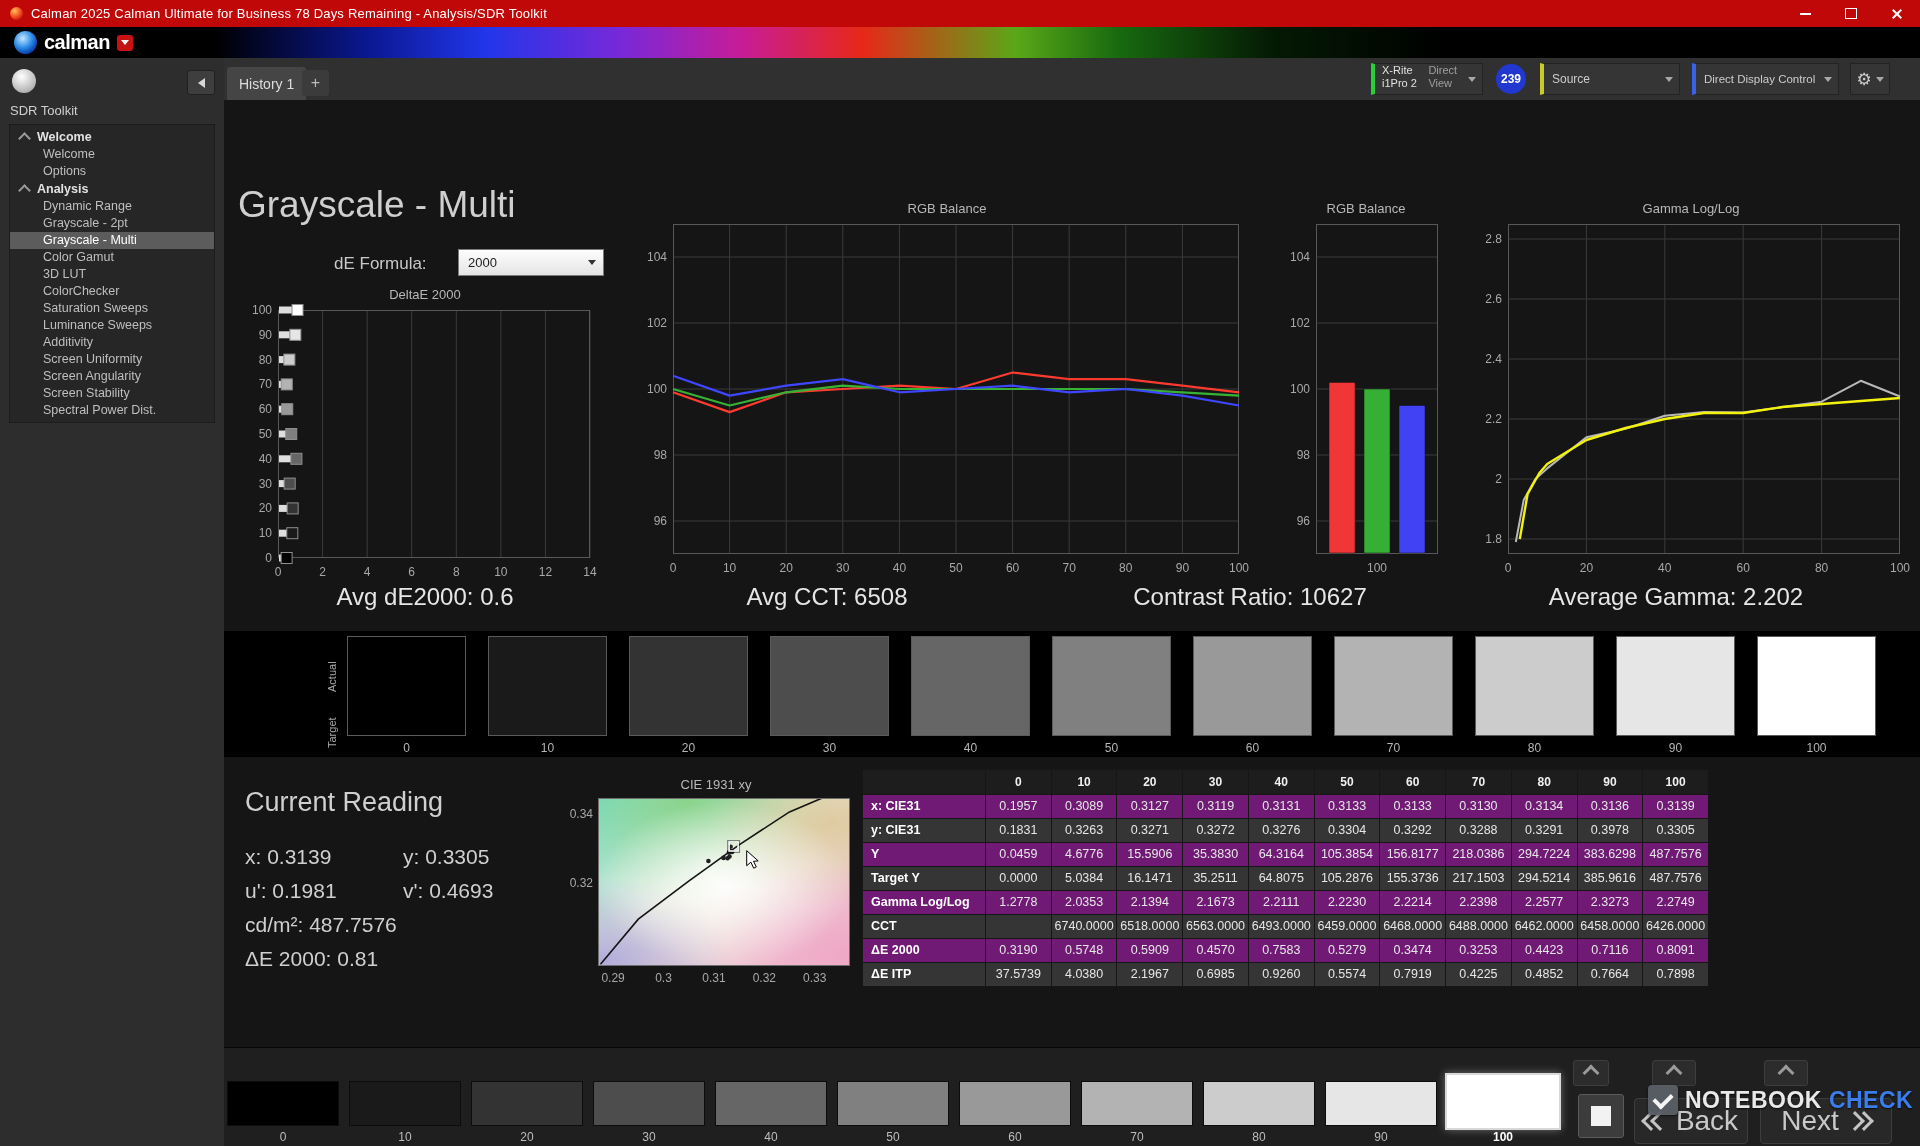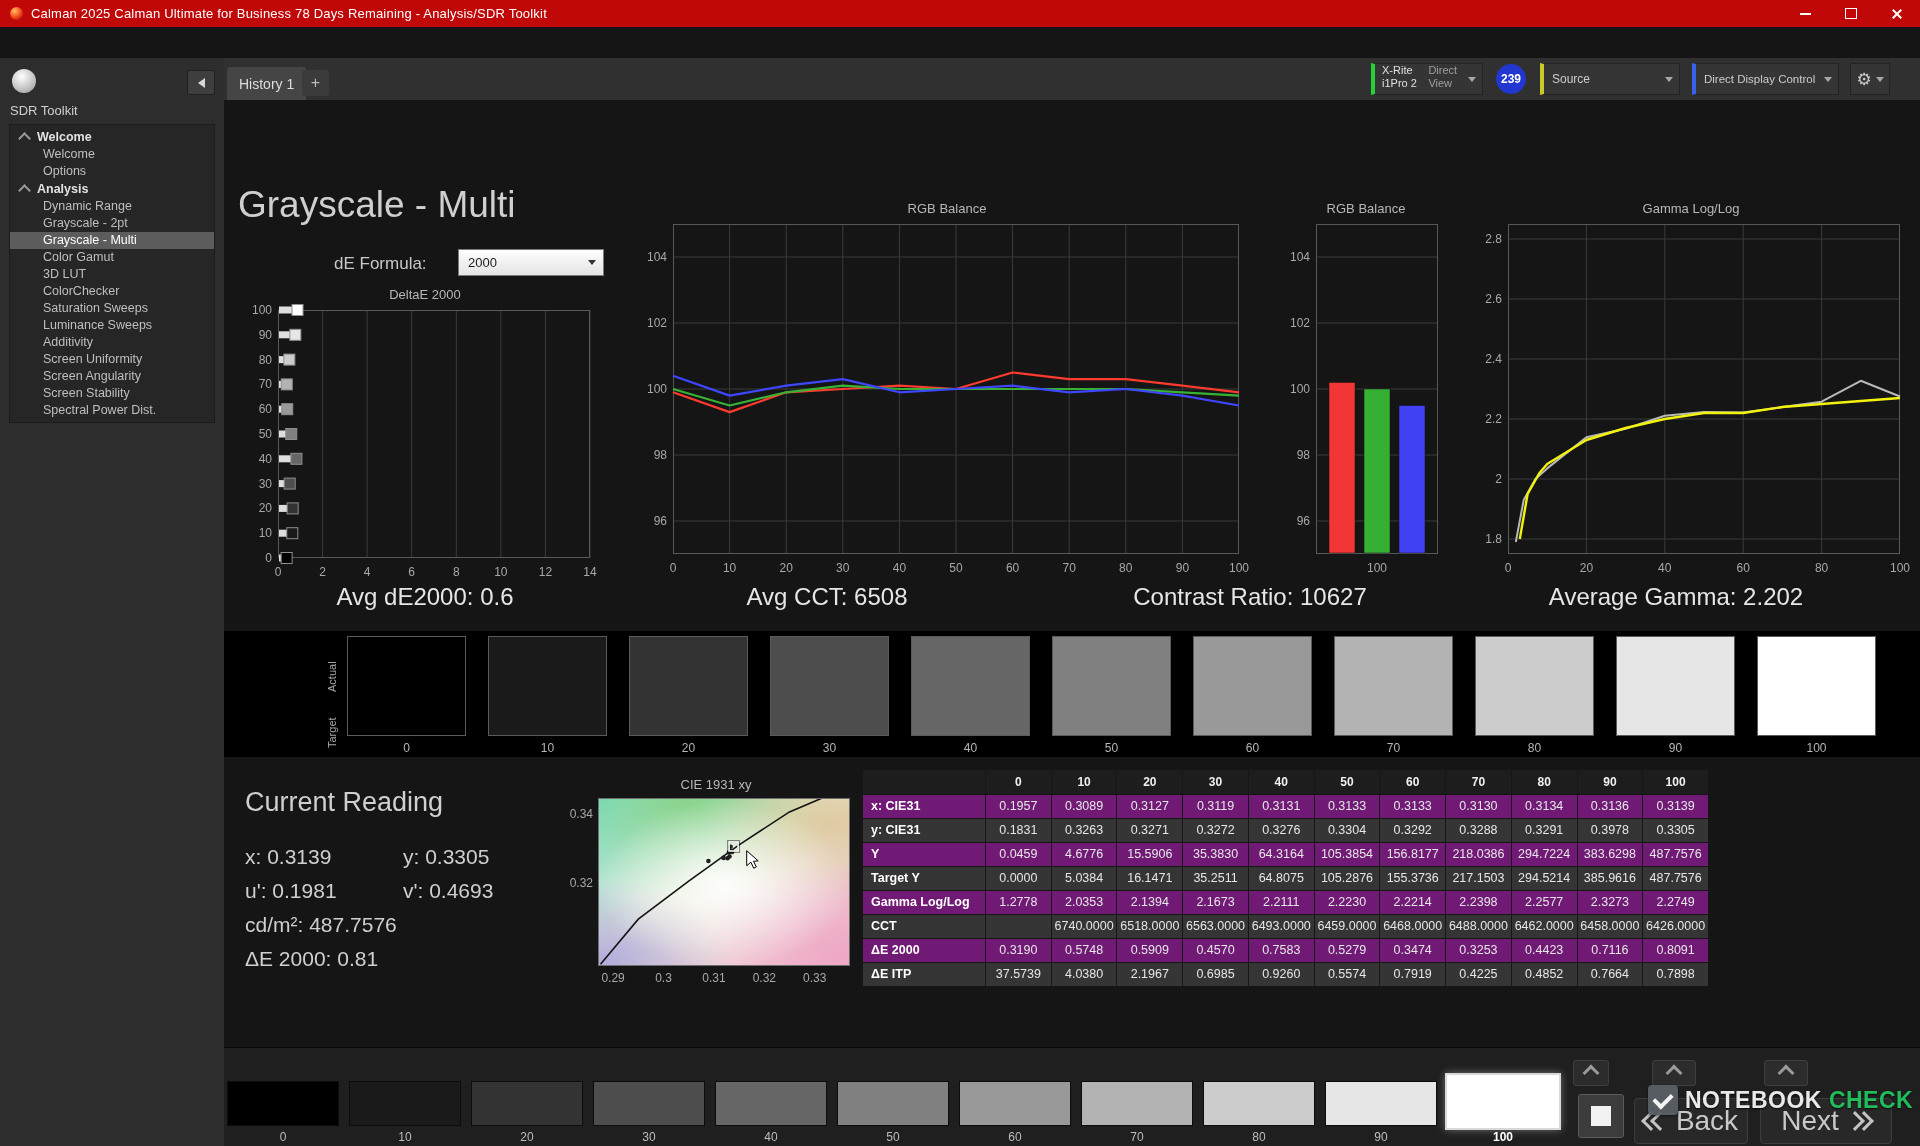--- a/index.html
+++ b/index.html
@@ -126,21 +126,21 @@
   #btn-back{left:1634px;width:112px}
   #btn-next{left:1760px;width:130px}
 
   
   .watermark{position:absolute;left:1648px;top:1085px;display:flex;align-items:center;gap:7px;opacity:.95;
              pointer-events:none;z-index:40}
   .wm-box{width:30px;height:30px;background:#5a5f66;border-radius:4px;display:flex;align-items:center;
           justify-content:center;box-shadow:0 1px 3px rgba(0,0,0,.6)}
   .wm-check{width:14px;height:8px;border-left:4px solid #fff;border-bottom:4px solid #fff;transform:rotate(-45deg);margin-top:-3px}
   .wm-t1{font-size:23px;font-weight:bold;color:#f4f4f4;text-shadow:0 1px 2px rgba(0,0,0,.8);letter-spacing:.5px}
-  .wm-t2{font-size:23px;font-weight:bold;color:#22c55e;text-shadow:0 1px 2px rgba(0,0,0,.8);letter-spacing:.5px}
+  .wm-t2{font-size:23px;font-weight:bold;color:#3b82f6;text-shadow:0 1px 2px rgba(0,0,0,.8);letter-spacing:.5px}
 </style>
 </head>
 <body>
 
 <div id="app">
 
   <div class="titlebar">
     <span class="title-icon"></span>
     <span class="title-text">Calman 2025 Calman Ultimate for Business 78 Days Remaining  - Analysis/SDR Toolkit</span>
     <div class="win-controls">
@@ -149,20 +149,30 @@
         </div>
       <div class="win-btn">
           <span class="ic-max"></span>
         </div>
       <div class="win-btn">
           <span class="ic-close"></span>
         </div>
     </div>
   </div>
 
+  <div class="brandbar">
+    <div class="rainbow"></div>
+    <div class="brand">
+      <span class="brand-circle"></span>
+      <span class="brand-text">calman</span>
+      <span class="brand-drop">
+          <span class="tri-down-w"></span>
+        </span>
+    </div>
+  </div>
 
   <div class="tabbar">
     <div class="tab">History 1</div>
     <div class="tab-add">+</div>
 
     <div class="dd" id="dd-meter">
       <span class="l1">X-Rite i1Pro 2</span>
       <span class="l2">Direct View</span>
       <span class="dd-arrow"></span>
     </div>

